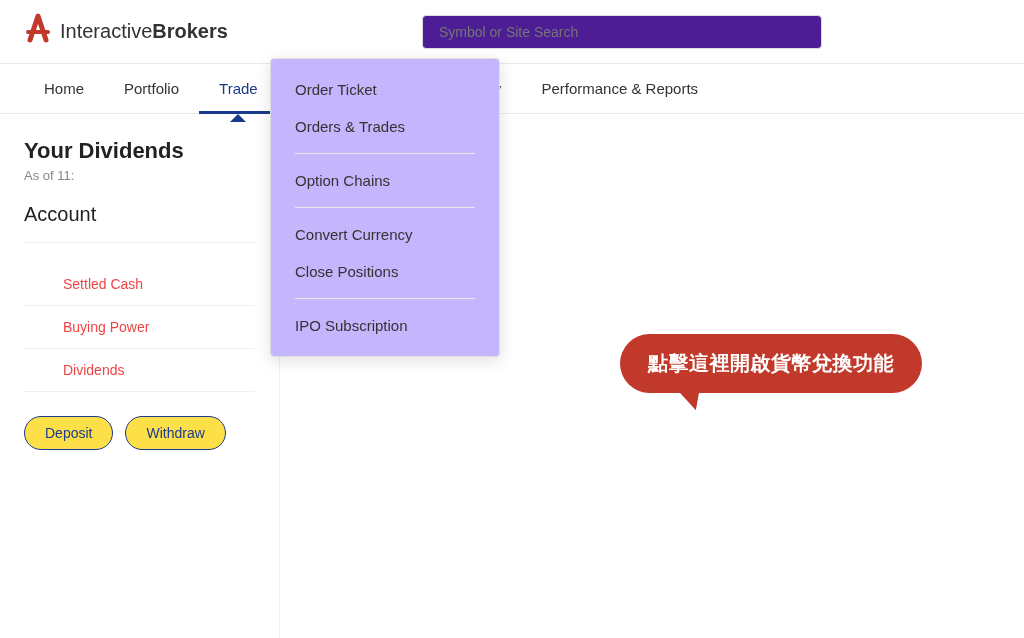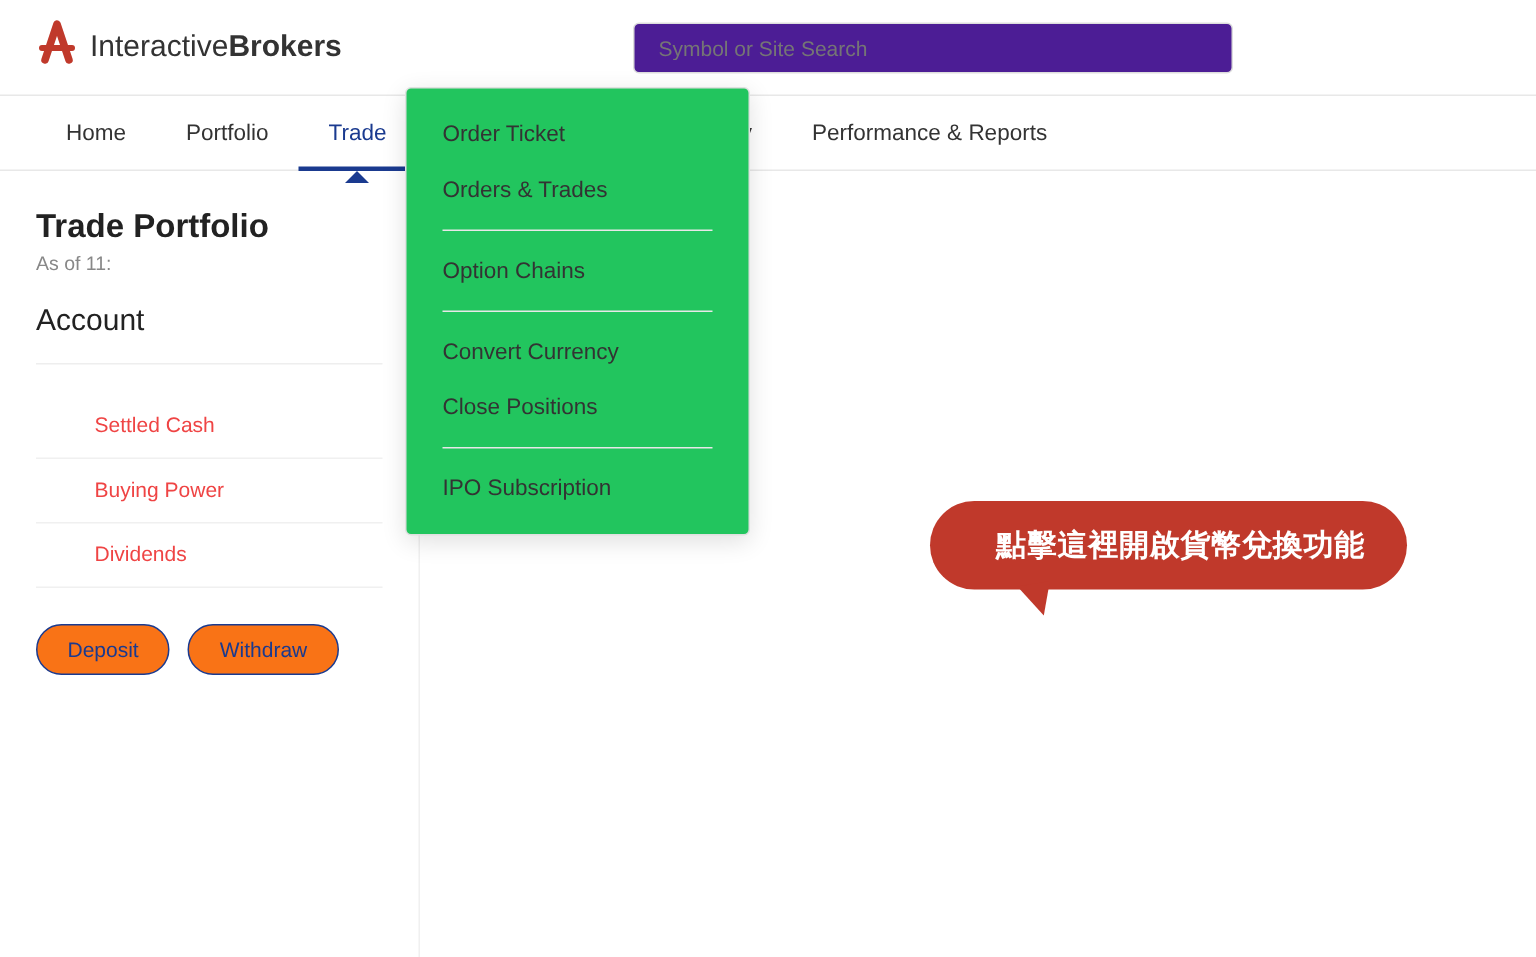--- a/index.html
+++ b/index.html
@@ -95,21 +95,21 @@
       right: 0;
       height: 3px;
       background: #1a3a8f;
     }
 
     
     .dropdown {
       position: absolute;
       top: 58px;
       left: 270px;
-      background: #22c55e;
+      background: #c4b5fd;
       border: 1px solid #e0e0e0;
       border-radius: 4px;
       box-shadow: 0 4px 16px rgba(0,0,0,0.12);
       z-index: 100;
       width: 230px;
       padding: 12px 0;
     }
     .dropdown-item {
       padding: 10px 24px;
       font-size: 15px;
@@ -167,21 +167,21 @@
     .button-row {
       display: flex;
       gap: 12px;
       margin-top: 24px;
     }
     .btn-outline {
       padding: 8px 20px;
       border: 1.5px solid #1a3a8f;
       border-radius: 20px;
       color: #1a3a8f;
-      background: #f97316;
+      background: #fde047;
       font-size: 14px;
       cursor: pointer;
       font-weight: 500;
     }
 
     
     .content {
       flex: 1;
       padding: 24px;
       position: relative;
@@ -234,21 +234,20 @@
       border-right: 8px solid transparent;
       border-top: 22px solid #c0392b;
       transform: rotate(-10deg);
     }
     .speech-bubble-text {
       color: #fff;
       font-size: 20px;
       font-weight: 700;
       white-space: nowrap;
       letter-spacing: 0.5px;
-      margin-left: 16px;
     }
   </style>
 </head>
 <body>
 
 <div class="header">
   <div class="logo-area">
     <div class="logo-icon">
       <svg width="28" height="32" viewBox="0 0 28 32" fill="none">
         <path d="M6 28 L14 4 L22 28" stroke="#c0392b" stroke-width="5" stroke-linecap="round" stroke-linejoin="round" fill="none"></path>
@@ -294,21 +293,21 @@
   <div class="dropdown-divider"></div>
   <div class="dropdown-item">Convert Currency</div>
   <div class="dropdown-item">Close Positions</div>
   <div class="dropdown-divider"></div>
   <div class="dropdown-item">IPO Subscription</div>
 </div>
 
 <div class="main">
 
   <div class="sidebar">
-    <div class="portfolio-title">Trade Portfolio</div>
+    <div class="portfolio-title">Your Dividends</div>
     <div class="portfolio-subtitle">As of 11:</div>
     <div class="account-label">Account</div>
     <div class="sidebar-row">
       <span class="sidebar-row-label">Settled Cash</span>
     </div>
     <div class="sidebar-row">
       <span class="sidebar-row-label">Buying Power</span>
     </div>
     <div class="sidebar-row">
       <span class="sidebar-row-label">Dividends</span>

